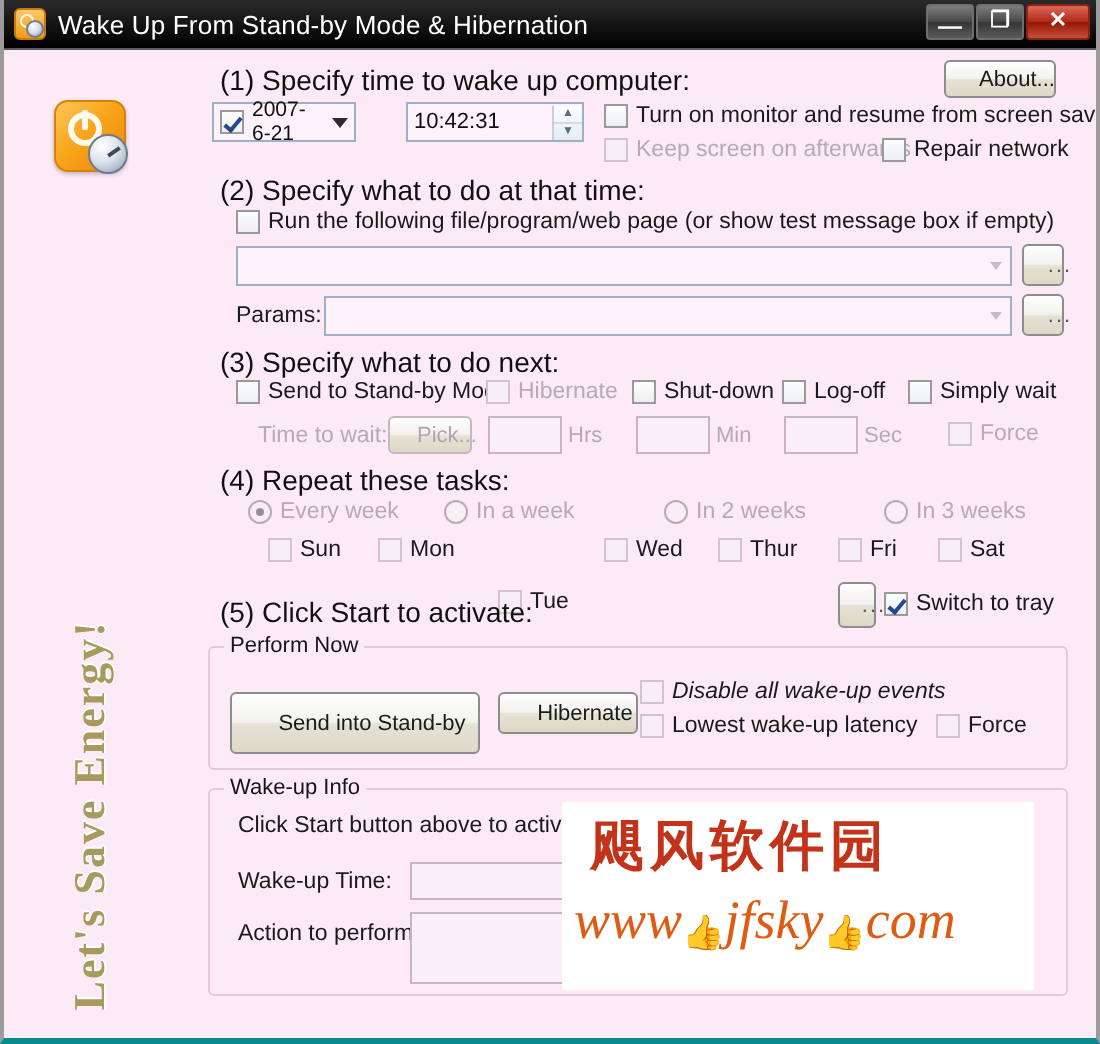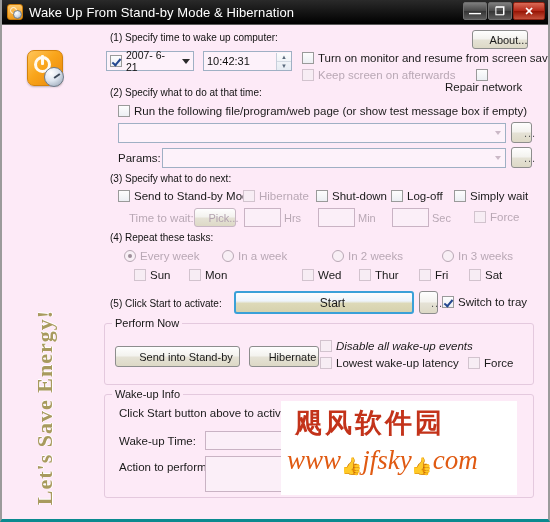--- a/index.html
+++ b/index.html
@@ -178,21 +178,21 @@
   .content {
     position: absolute;
     left: 92px;
     top: 26px;
     right: 2px;
     bottom: 2px;
     font-size: 11.5px;
     color: #1a1a1a;
   }
   .step-label {
-    font-size: 10px;
+    font-size: 14px;
     color: #111;
     white-space: nowrap;
   }
   .row { display: flex; align-items: center; }
   .dim { color: #b9a8b5; }
 
   
   .cb {
     width: 12px; height: 12px;
     border: 1px solid #9a9a9a;
@@ -410,21 +410,21 @@
     </div>
     <div class="vertical-slogan">Let's Save Energy!</div>
   </div>
 
   <div class="content">
 
     <div class="btn" style="position:absolute; left:378px; top:4px; width:56px; height:19px;">About...</div>
 
     <div class="step-label" style="position:absolute; left:16px; top:6px;">(1) Specify time to wake up computer:</div>
 
-    <div class="field" style="position:absolute; left:12px; top:25px; width:88px; height:20px;">
+    <div class="field" style="position:absolute; left:12px; top:25px; width:72px; height:20px;">
       <span class="cb checked" style="margin-right:4px;"></span>
       <span style="font-size:10.5px;">2007- 6-21</span>
       <span class="caret" style="margin-left:6px;"></span>
     </div>
 
     <div class="field" style="position:absolute; left:109px; top:25px; width:89px; height:20px; padding-right:0;">
       <span style="flex:1;">10:42:31</span>
       <span class="spin">
         <div>▲</div>
         <div>▼</div>
@@ -434,21 +434,21 @@
     <div class="row" style="position:absolute; left:208px; top:26px;">
       <span class="cb"></span>
       <span class="cbl">Turn on monitor and resume from screen saver</span>
     </div>
 
     <div class="row" style="position:absolute; left:208px; top:43px;">
       <span class="cb dimbox"></span>
       <span class="cbl dim">Keep screen on afterwards</span>
     </div>
 
-    <div class="row" style="position:absolute; left:347px; top:43px;flex-direction:column;">
+    <div class="row" style="position:absolute; left:347px; top:43px;">
       <span class="cb"></span>
       <span class="cbl">Repair network</span>
     </div>
 
     <div class="step-label" style="position:absolute; left:16px; top:61px;">(2) Specify what to do at that time:</div>
 
     <div class="row" style="position:absolute; left:24px; top:79px;">
       <span class="cb"></span>
       <span class="cbl">Run the following file/program/web page (or show test message box if empty)</span>
     </div>
@@ -553,32 +553,31 @@
       <span class="cb dimbox"></span>
       <span class="cbl">Fri</span>
     </div>
     <div class="row" style="position:absolute; left:375px; top:243px;">
       <span class="cb dimbox"></span>
       <span class="cbl">Sat</span>
     </div>
 
     <div class="step-label" style="position:absolute; left:16px; top:272px;">(5) Click Start to activate:</div>
 
-    <div class="btn start" style="position:absolute; left:140px; top:265px; width:180px; height:23px;">Start</div>
     <div class="btn dots" style="position:absolute; left:325px; top:265px; width:19px; height:23px;">...</div>
 
     <div class="row" style="position:absolute; left:348px; top:270px;">
       <span class="cb checked"></span>
       <span class="cbl">Switch to tray</span>
     </div>
 
     <div class="group" style="position:absolute; left:10px; top:297px; width:430px; height:62px;">
       <div class="legend">Perform Now</div>
 
-      <div class="btn" style="position:absolute; left:10px; top:22px; width:125px; height:21px;">Send into Stand-by</div>
+      <div class="btn" style="position:absolute; left:10px; top:22px; width:125px; height:31px;">Send into Stand-by</div>
       <div class="btn" style="position:absolute; left:144px; top:22px; width:70px; height:21px;">Hibernate</div>
 
       <div class="row" style="position:absolute; left:215px; top:16px;font-style:italic;">
         <span class="cb dimbox"></span>
         <span class="cbl">Disable all wake-up events</span>
       </div>
       <div class="row" style="position:absolute; left:215px; top:33px;">
         <span class="cb dimbox"></span>
         <span class="cbl">Lowest wake-up latency</span>
       </div>

